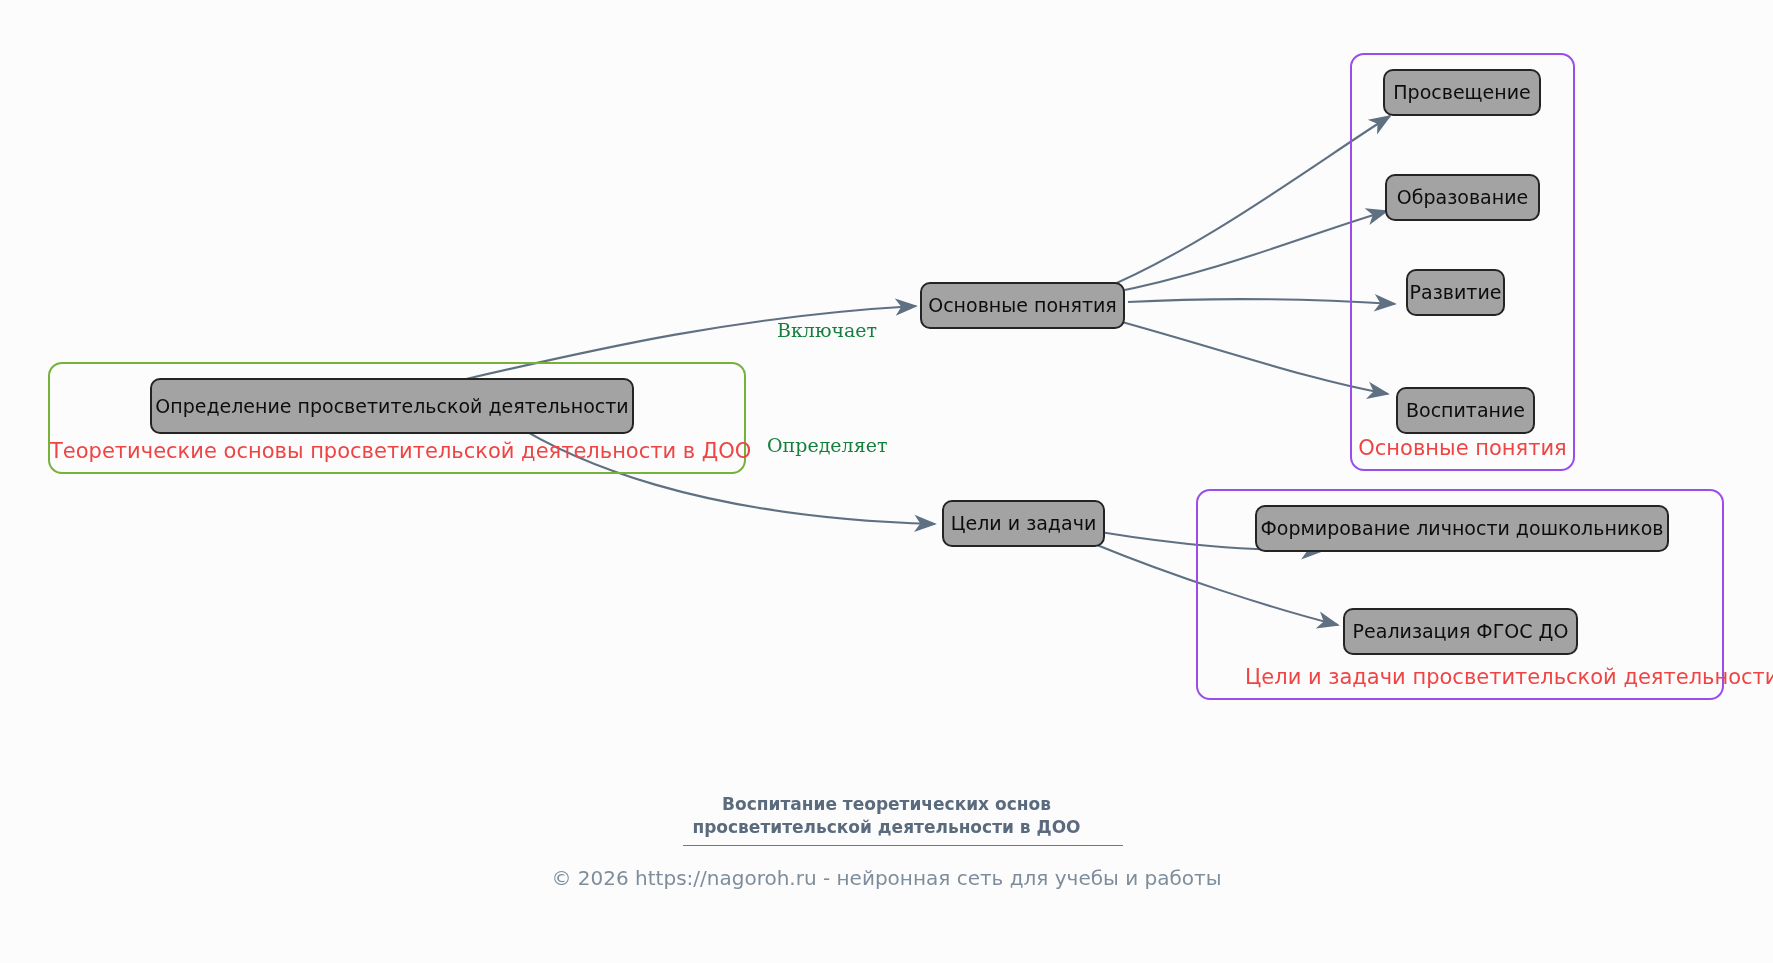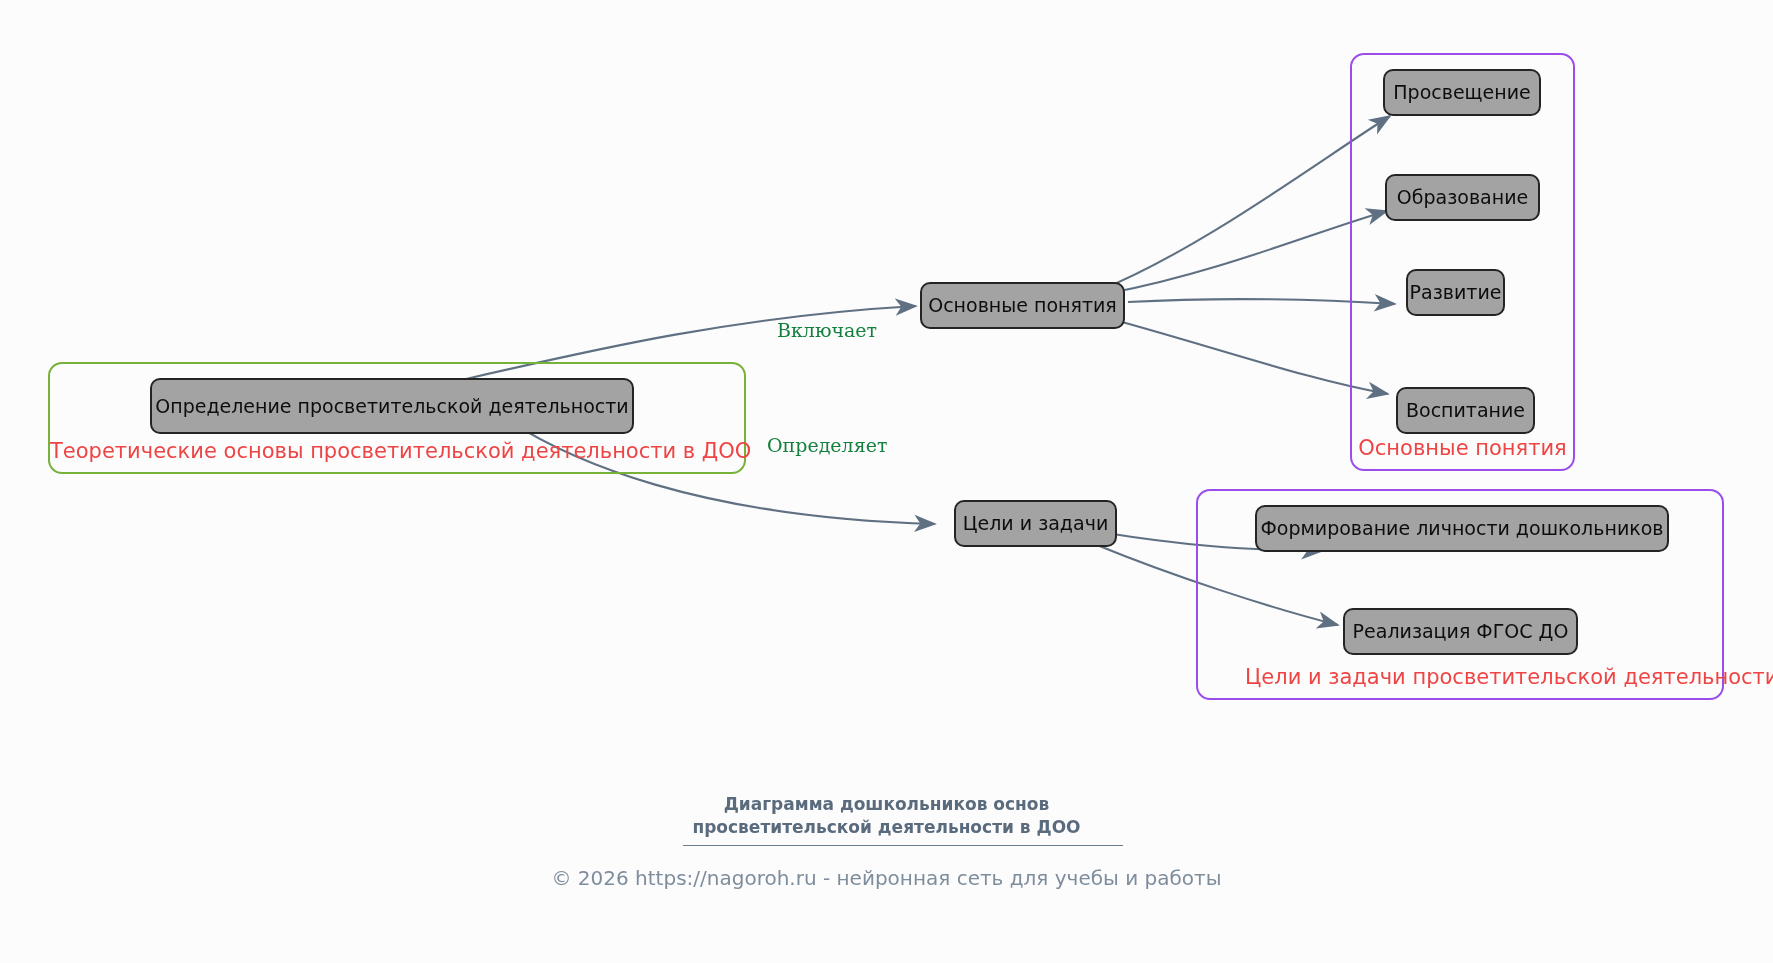--- a/index.html
+++ b/index.html
@@ -142,21 +142,21 @@
   </div>
 
   <div class="node" style="left:150px; top:378px; width:484px; height:56px;">
     <span>Определение просветительской деятельности</span>
   </div>
 
   <div class="node" style="left:920px; top:282px; width:205px; height:47px;">
     <span>Основные понятия</span>
   </div>
 
-  <div class="node" style="left:942px; top:500px; width:163px; height:47px;margin-left:12px;">
+  <div class="node" style="left:942px; top:500px; width:163px; height:47px;">
     <span>Цели и задачи</span>
   </div>
 
   <div class="node" style="left:1383px; top:69px; width:158px; height:47px;">
     <span>Просвещение</span>
   </div>
 
   <div class="node" style="left:1385px; top:174px; width:155px; height:47px;">
     <span>Образование</span>
   </div>
@@ -175,21 +175,21 @@
 
   <div class="node" style="left:1343px; top:608px; width:235px; height:47px;">
     <span>Реализация ФГОС ДО</span>
   </div>
 
   <div class="edge-label" style="left:777px; top:321px;">Включает</div>
 
   <div class="edge-label" style="left:767px; top:436px;">Определяет</div>
 
   <div class="fig-title" style="top:793px;">
-    <div>Диаграмма дошкольников основ</div>
+    <div>Воспитание теоретических основ</div>
     <div>просветительской деятельности в ДОО</div>
   </div>
 
   <div class="fig-divider" style="left:683px; top:845px; width:440px;"></div>
 
   <div class="fig-credit" style="top:868px;">© 2026 https://nagoroh.ru - нейронная сеть для учебы и работы</div>
 
 </div>
 
 </body></html>

